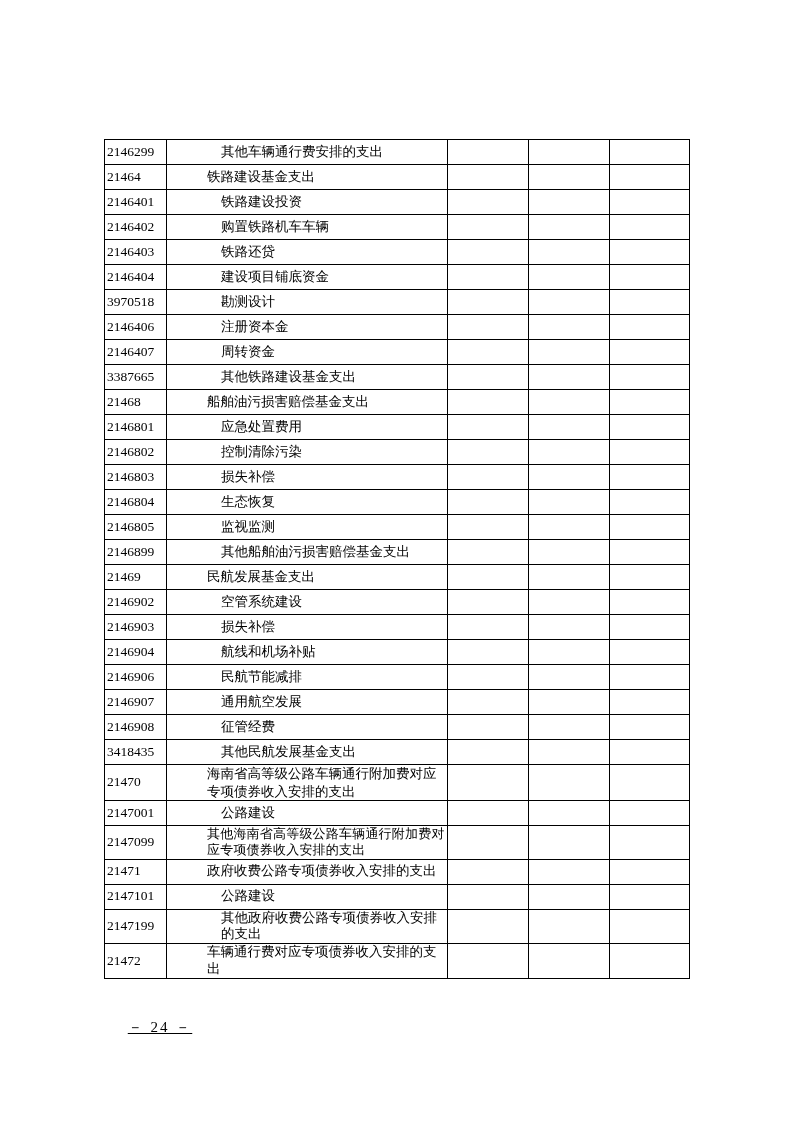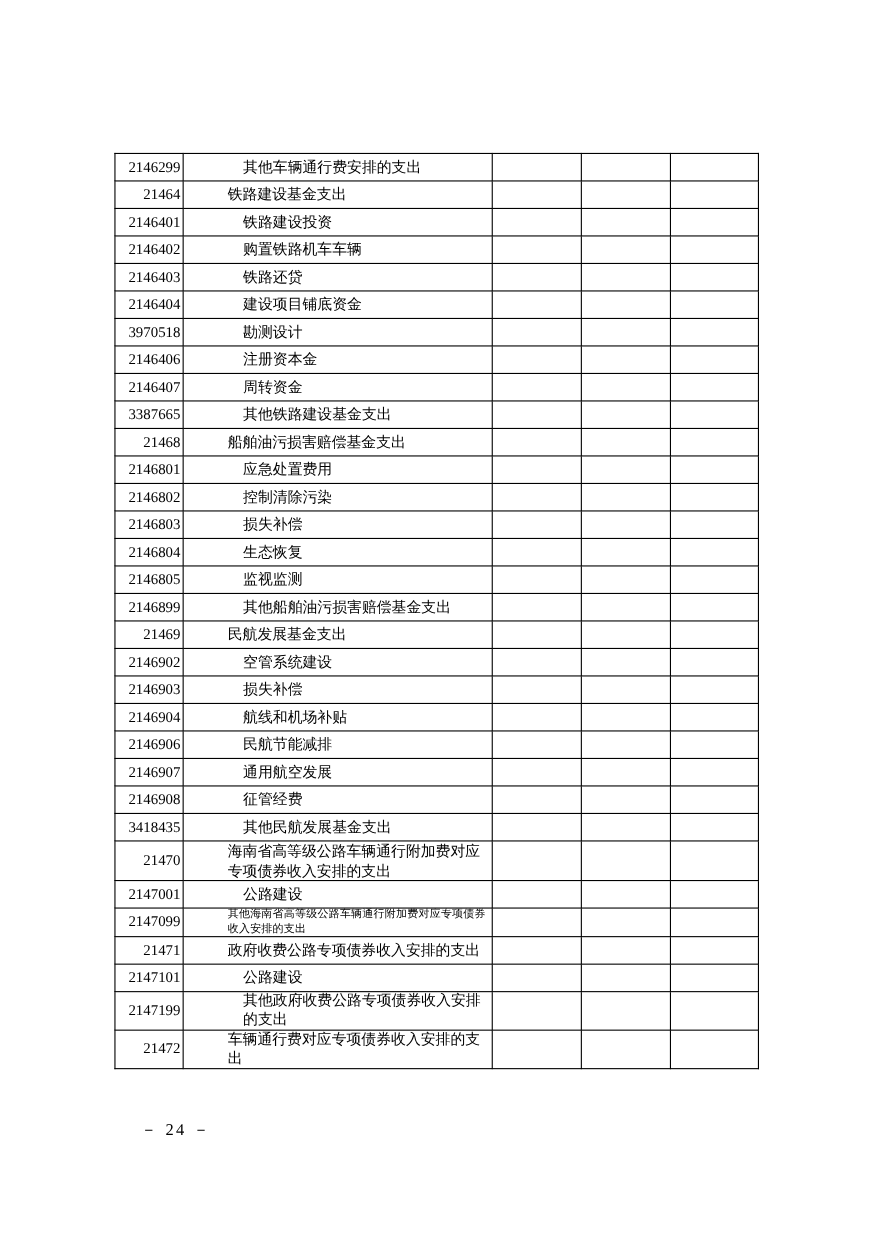--- a/index.html
+++ b/index.html
@@ -40,21 +40,21 @@
     vertical-align: middle;
     overflow: hidden;
   }
   col.c-code { width: 62px; }
   col.c-name { width: 281px; }
   col.c-v1 { width: 81px; }
   col.c-v2 { width: 81px; }
   col.c-v3 { width: 80px; }
 
   td.code {
-    text-align: right;
+    text-align: left;
     padding-left: 4px;
     font-size: 13.5px;
     white-space: nowrap;
   }
   td.name {
     text-align: left;
   }
   td.val {
     text-align: right;
   }
@@ -62,33 +62,34 @@
     display: block;
   }
   
   .lvl1 { padding-left: 38px; }
   .lvl2 { padding-left: 52px; }
   .two-line {
     padding-left: 38px;
     line-height: 1.3;
   }
   .tiny {
-    font-size: 10px;
+    font-size: 13px;
     padding-left: 38px;
     letter-spacing: 0.2px;
   }
   .pagenum {
     position: absolute;
     left: 0;
     top: 1018px;
     width: 320px;
     text-align: center;
     font-size: 15px;
     font-family: "Liberation Serif", "DejaVu Serif", serif;
     letter-spacing: 2px;
+    text-decoration: underline;
   }
 </style>
 </head>
 <body>
 
 <div class="page">
 
   <div class="table-wrap">
     <table class="budget">
       <colgroup>

